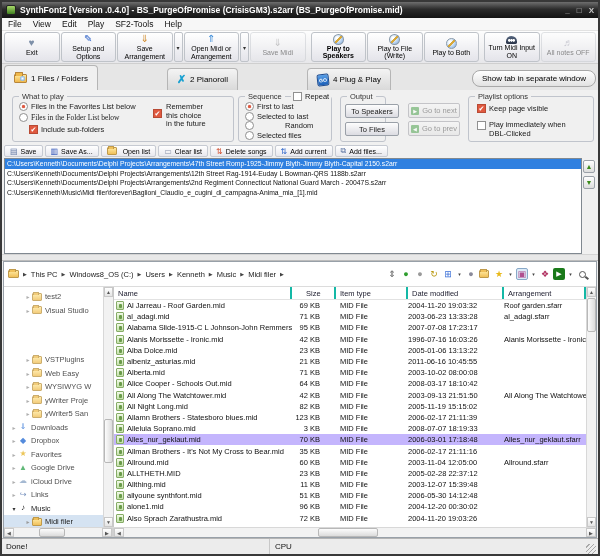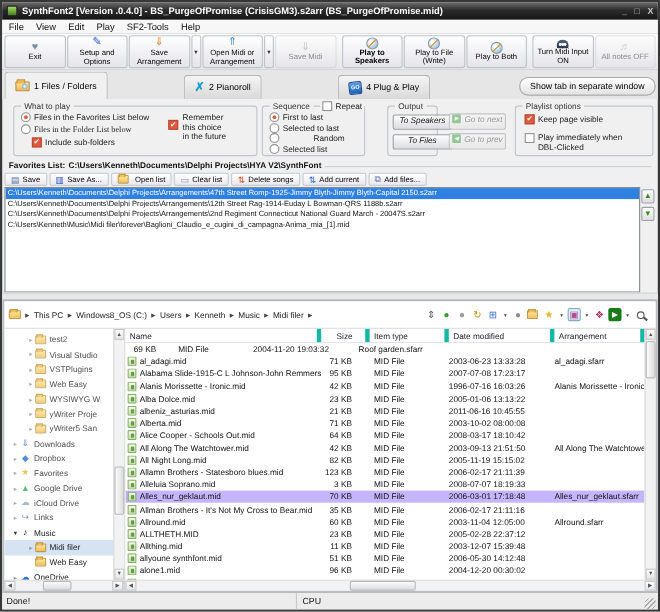--- a/index.html
+++ b/index.html
@@ -41,21 +41,21 @@
   
   .options { height:54px; flex:none; position:relative; font-size:7.5px; color:#1a1a1a; }
   .grp { position:absolute; top:6px; height:46px; border:1px solid #c0c4cc; border-radius:3px; }
   .gtitle { position:absolute; top:-5px; left:6px; background:#f0f0f0; padding:0 3px; font-size:7.5px; color:#333; }
   .opt { position:absolute; display:flex; align-items:center; gap:3px; white-space:nowrap; }
   .rad { width:9px; height:9px; border-radius:50%; background:#fff; border:1px solid #909090; position:relative; flex:none; }
   .rad.sel::after { content:""; position:absolute; left:2px; top:2px; width:3px; height:3px; border-radius:50%; background:#e0593f; box-shadow:0 0 1px #c03a28; }
   .cb { width:9px; height:9px; background:#fff; border:1px solid #909090; position:relative; flex:none; font-size:7px; line-height:8px; text-align:center; color:#fff; }
   .cb.checked { background:#e0593f; border-color:#b84a34; }
   .mline { white-space:pre-line; line-height:8.5px; }
-  .obtn { position:absolute; border:1px solid #9aa0a8; border-radius:2px; background:linear-gradient(#fdfdfd,#dcdce2); font-size:7.5px; display:flex; align-items:flex-start; justify-content:center; gap:3px;font-style:italic; }
+  .obtn { position:absolute; border:1px solid #9aa0a8; border-radius:2px; background:linear-gradient(#fdfdfd,#dcdce2); font-size:7.5px; display:flex; align-items:center; justify-content:center; gap:3px; }
   .obtn.disabled { color:#9a9a9a; border-color:#c4c4c8; background:linear-gradient(#f4f4f4,#e8e8e8); }
   .goicon { width:8px; height:8px; border-radius:1px; background:#7ab87a; color:#fff; font-size:5px; line-height:8px; text-align:center; opacity:.75; flex:none; }
 
   
   .favlabelrow { height:12px; flex:none; display:flex; align-items:center; gap:3px; padding:0 6px; font-size:7.5px; font-weight:bold; color:#111; }
   .favline { flex:1; border-top:1px solid #c8ccd4; margin-top:2px; }
   .favtoolbar { height:14px; flex:none; display:flex; gap:2px; padding:0 2px; align-items:center; }
   .fbtn { height:12px; display:flex; align-items:center; gap:3px; padding:0 5px; border:1px solid #c6cad2; border-radius:2px; background:linear-gradient(#ffffff,#e8e8ee); font-size:7px; white-space:nowrap; }
   .favbody { height:96px; flex:none; display:flex; padding:0 2px; }
   .favlist { flex:1; background:#fff; border:1px solid #808890; overflow:hidden; font-size:6.8px; }
@@ -91,21 +91,21 @@
   .fico::before { content:""; position:absolute; top:-2px; left:0; width:4px; height:2px; background:#f0c05a; border:1px solid #c09a4a; border-bottom:none; }
   .gico { width:10px; margin-right:3px; flex:none; text-align:center; font-size:8px; line-height:8px; }
 
   .vscroll { width:10px; flex:none; background:#f2f2f2; border-left:1px solid #d8d8d8; display:flex; flex-direction:column; position:relative; }
   .sarrow { height:10px; flex:none; border:1px solid #c8c8c8; background:linear-gradient(#fff,#e4e4e4); font-size:5px; color:#555; display:flex; align-items:center; justify-content:center; }
   .sarrow.bottom { margin-top:auto; }
   .vthumb { position:absolute; left:0; width:100%; border:1px solid #b8b8b8; background:linear-gradient(90deg,#fcfcfc,#dcdcdc); border-radius:2px; }
 
   .tablewrap { flex:1; display:flex; flex-direction:column; border-left:1px solid #c8c8c8; min-width:0; }
   .thead { height:13px; flex:none; display:flex; font-size:7.5px; color:#223; background:#fff; border-bottom:1px solid #e2e2e2; }
-  .th { display:flex; align-items:center; padding-left:4px; border-right:4px solid #14b8a6; overflow:hidden; white-space:nowrap; }
+  .th { display:flex; align-items:center; padding-left:4px; border-right:2px solid #14b8a6; overflow:hidden; white-space:nowrap; }
   .tbody { flex:1; overflow:hidden; background:#fff; }
   .tr { height:11.2px; display:flex; align-items:center; font-size:7.5px; color:#111; white-space:nowrap; }
   .tr.hl { background:#c4b5fd; }
   .td { overflow:hidden; flex:none; display:flex; align-items:center; }
   .c0 { width:178px; } .c1 { width:44px; justify-content:flex-end; padding-right:16px; } .c2 { width:72px; padding-left:4px; } .c3 { width:96px; } .c4 { flex:1 1 auto; min-width:0; }
   .h1 { justify-content:flex-start; padding-left:14px; }
   .midicon { width:8px; height:9px; flex:none; margin:0 3px 0 2px; background:linear-gradient(#f2fae8,#c2e0a8); border:1px solid #86ac66; border-radius:1px; position:relative; }
   .midicon::after { content:""; position:absolute; left:2px; top:2px; width:3px; height:4px; background:#6a9a4a; border-radius:1px; }
 
   .hscrollrow { height:10px; flex:none; display:flex; border-top:1px solid #d8d8d8; }
@@ -243,31 +243,31 @@
           <div class="opt" style="left: 6px; top: 14.5px;">
             <span class="rad"></span>
             <span>Selected to last</span>
           </div>
           <div class="opt" style="left: 6px; top: 24px; gap: 31px;">
             <span class="rad"></span>
             <span>Random</span>
           </div>
           <div class="opt" style="left: 6px; top: 33.5px;">
             <span class="rad"></span>
-            <span>Selected list</span>
+            <span>Selected files</span>
           </div>
         </div>
     </div>
 
     <div class="opt" style="left:289px; top:2px; background:#f0f0f0; padding:0 2px; z-index:2;">
       <span class="cb"></span>
       <span>Repeat</span>
     </div>
 
-    <div class="grp" style="left:338px; width:46px;margin-left:12px;">
+    <div class="grp" style="left:338px; width:46px;">
       <span class="gtitle">Output</span>
       <div class="obtn" style="left:4px; top:7px; width:54px; height:14px;">
           <span>To Speakers</span>
         </div>
       <div class="obtn" style="left:4px; top:25px; width:54px; height:14px;">
           <span>To Files</span>
         </div>
     </div>
 
     <div class="obtn disabled" style="left:406px; top:13px; width:52px; height:15px;">
@@ -286,25 +286,20 @@
         <span>Keep page visible</span>
       </div>
       <div class="opt" style="left:8px; top:24px; align-items:flex-start;">
         <span class="cb"></span>
         <span class="mline">Play immediately when
 DBL-Clicked</span>
       </div>
     </div>
   </div>
 
-  <div class="favlabelrow">
-    <span>Favorites List:</span>
-    <span>C:\Users\Kenneth\Documents\Delphi Projects\HYA V2\SynthFont</span>
-    <span class="favline"></span>
-  </div>
 
   <div class="favtoolbar" id="favtoolbar">
       <div class="fbtn">
         <span style="color: rgb(90, 114, 160); font-size: 8px;">▤</span>
         <span>Save</span>
       </div>
       <div class="fbtn">
         <span style="color: rgb(45, 82, 184); font-size: 8px;">▥</span>
         <span>Save As...</span>
       </div>
@@ -392,21 +387,21 @@
           <div class="titem blur" style="padding-left: 20px;">
             <span class="tarrow">▸</span>
             <span class="fico"></span>
             <span>test2</span>
           </div>
           <div class="titem blur" style="padding-left: 20px;">
             <span class="tarrow">▸</span>
             <span class="fico"></span>
             <span>Visual Studio</span>
           </div>
-          <div class="titem blur" style="padding-left: 20px;">
+          <div class="titem blur" style="padding-left: 20px; margin-top: 36px;">
             <span class="tarrow">▸</span>
             <span class="fico"></span>
             <span>VSTPlugins</span>
           </div>
           <div class="titem blur" style="padding-left: 20px;">
             <span class="tarrow">▸</span>
             <span class="fico"></span>
             <span>Web Easy</span>
           </div>
           <div class="titem blur" style="padding-left: 20px;">
@@ -484,20 +479,24 @@
       <div class="tablewrap">
         <div class="thead" id="thead">
             <div class="th c0">Name</div>
             <div class="th c1 h1">Size</div>
             <div class="th c2">Item type</div>
             <div class="th c3">Date modified</div>
             <div class="th c4">Arrangement</div>
           </div>
         <div class="tbody" id="tbody">
             <div class="tr">
+              <div class="td c0">
+                <span class="midicon"></span>
+                <span>Al Jarreau - Roof Garden.mid</span>
+              </div>
               <div class="td c1">
                 <span>69 KB</span>
               </div>
               <div class="td c2">
                 <span>MID File</span>
               </div>
               <div class="td c3">
                 <span>2004-11-20 19:03:32</span>
               </div>
               <div class="td c4">

